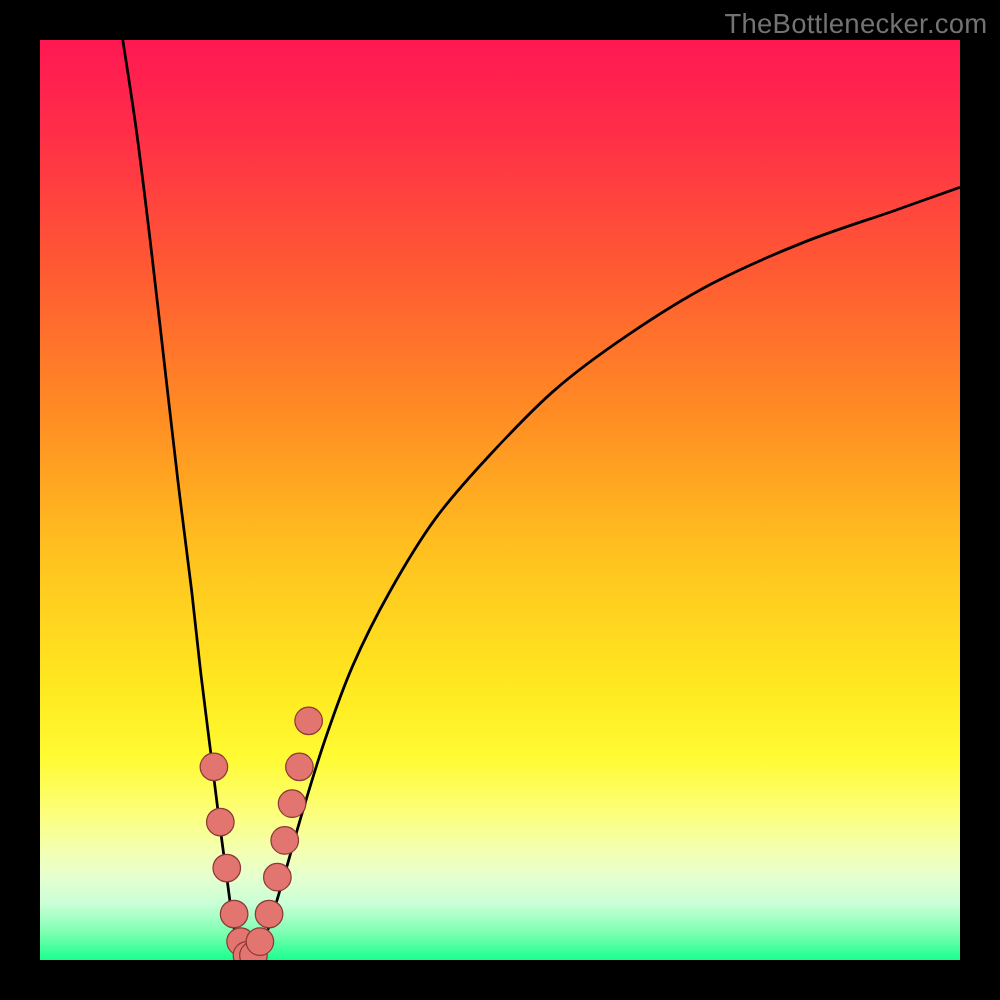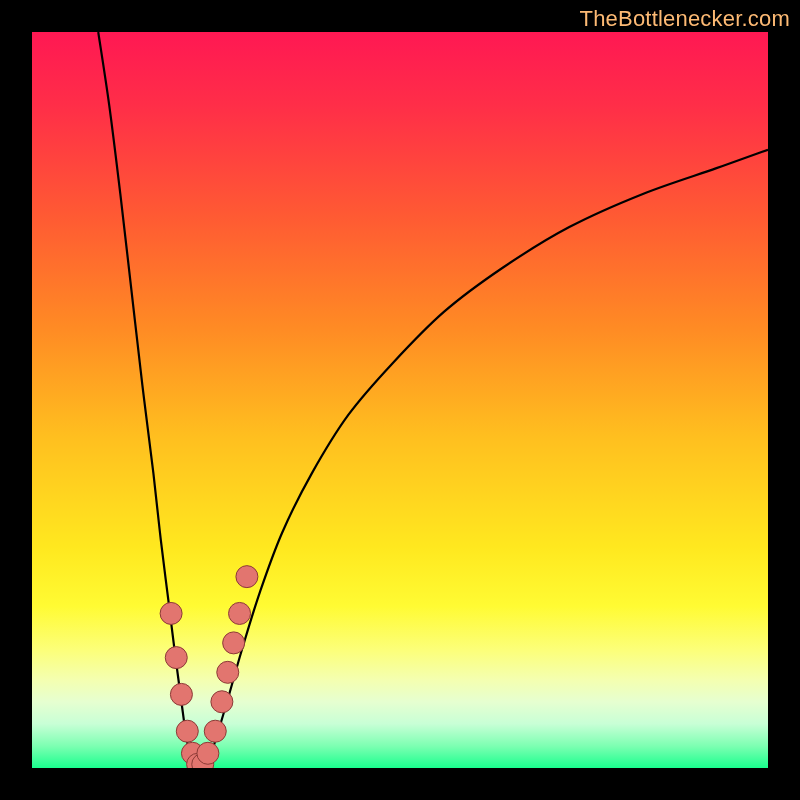--- a/index.html
+++ b/index.html
@@ -23,21 +23,21 @@
     position: absolute;
     top: 32px;
     left: 32px;
     width: 736px;
     height: 736px;
   }
   .attribution {
     position: absolute;
     top: 6px;
     right: 10px;
-    color: #fdba74;
+    color: #737373;
     font-size: 22px;
     font-weight: 400;
     letter-spacing: 0.2px;
   }
   svg {
     display: block;
   }
 </style>
 </head>
 <body>

